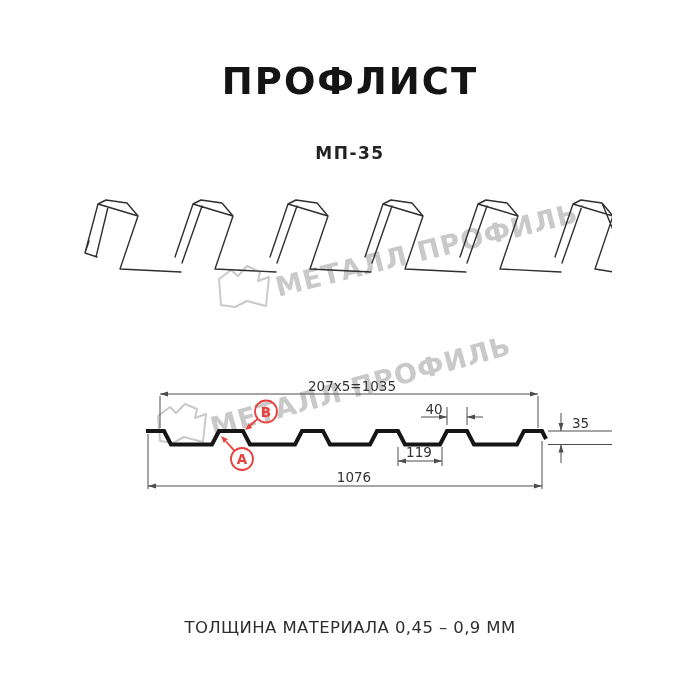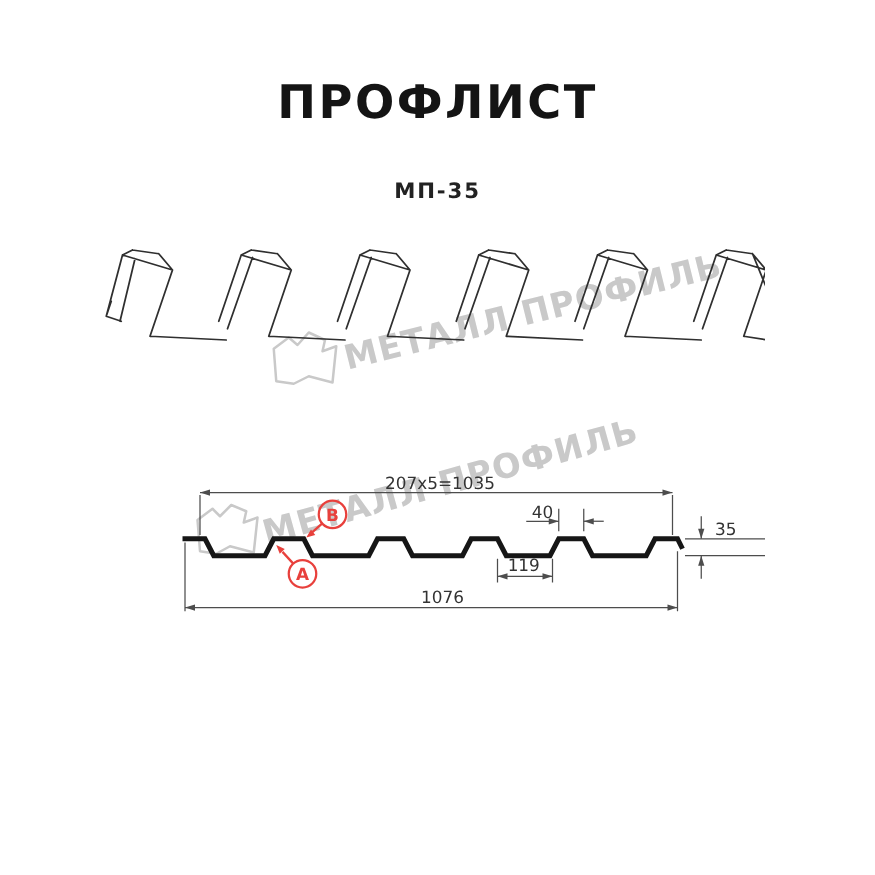--- a/index.html
+++ b/index.html
@@ -115,14 +115,15 @@
     </g>
 
     <g>
       <circle class="redln" cx="112" cy="79" r="11"></circle>
       <line class="redln" x1="104.6" y1="70.9" x2="96" y2="61.5"></line>
       <polygon class="redarrow" points="91,56 93.8,63 97.8,59.2"></polygon>
       <text class="redtext" x="112" y="84" text-anchor="middle">A</text>
     </g>
   </svg>
 
+  <div class="abs" id="footer">ТОЛЩИНА МАТЕРИАЛА 0,45 – 0,9 ММ</div>
 
 </div>
 
 </body></html>

